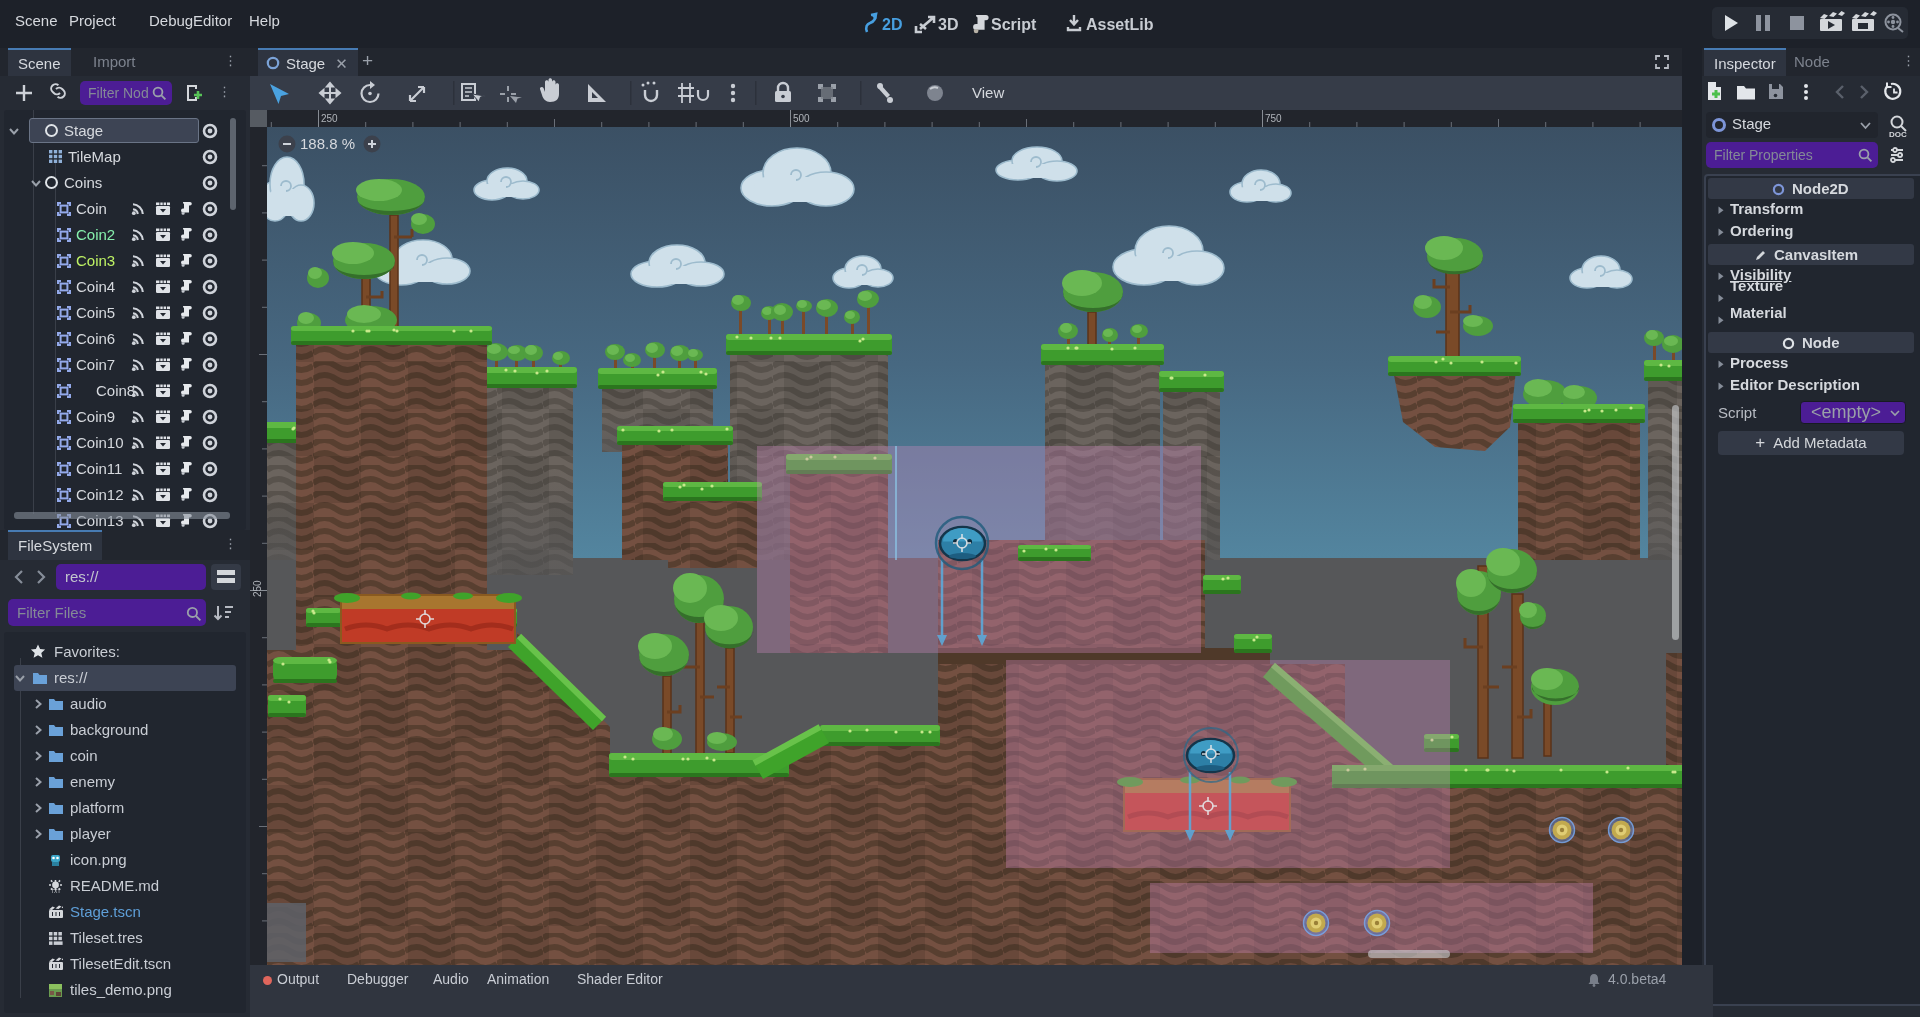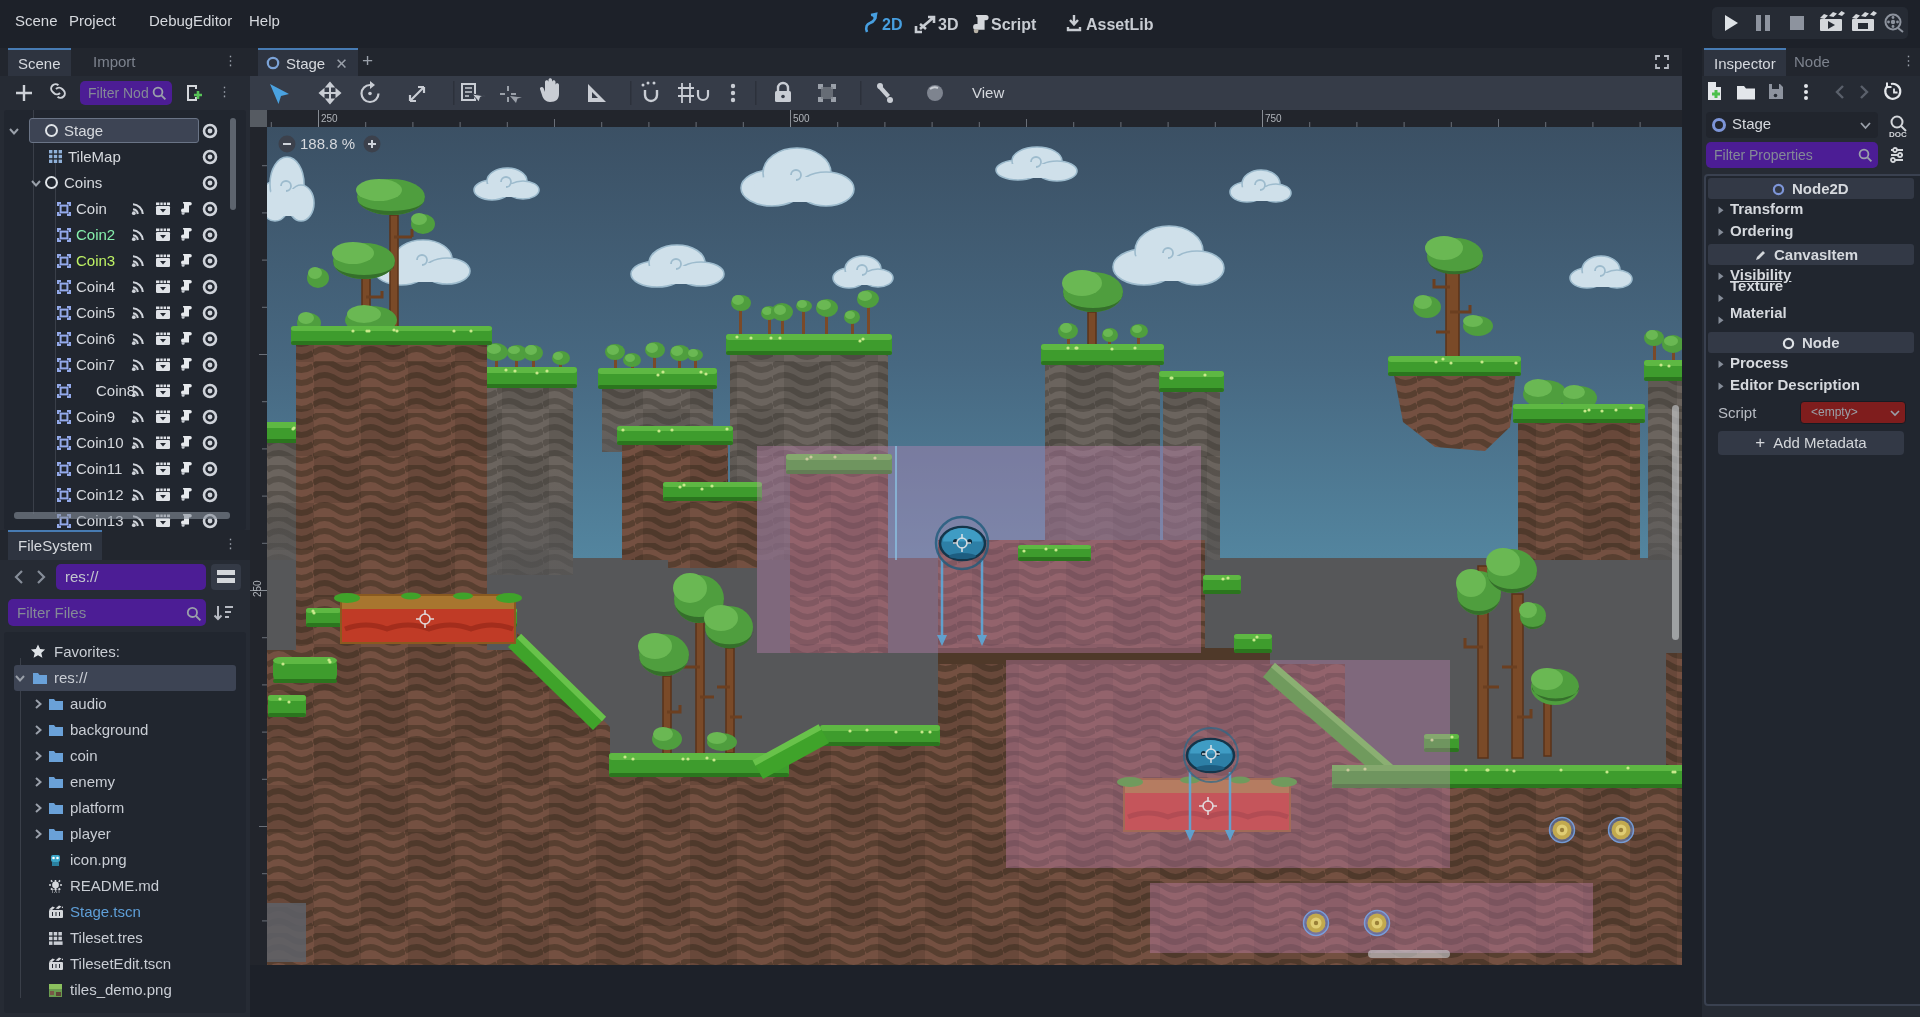--- a/index.html
+++ b/index.html
@@ -1559,23 +1559,36 @@
     <div class="abs" style="left:96px;top:158px;font-weight:bold;">Node</div>
     <svg class="abs" style="left:10px;top:183px;" width="10" height="10" viewBox="0 0 10 10">
           <path d="M2.5 1.5 l5 3.8 l-5 3.8z" fill="#868d99"></path>
         </svg>
     <div class="abs" style="left:24px;top:178px;font-weight:bold;">Process</div>
     <svg class="abs" style="left:10px;top:205px;" width="10" height="10" viewBox="0 0 10 10">
           <path d="M2.5 1.5 l5 3.8 l-5 3.8z" fill="#868d99"></path>
         </svg>
     <div class="abs" style="left:24px;top:200px;font-weight:bold;">Editor Description</div>
     <div class="abs" style="left:12px;top:228px;color:#b9bdc4;">Script</div>
-    <div class="abs" style="left:94px;top:225px;width:106px;height:23px;background:#7f1d1d;border:1px solid #171b22;border-radius:4px;color:#9aa0a8;line-height:21px;padding-left:10px;font-size:12px;">&lt;empty&gt;</div>
+    <div class="abs" style="left:94px;top:225px;width:106px;height:23px;background:#4c1d95;border:1px solid #171b22;border-radius:4px;color:#9aa0a8;line-height:21px;padding-left:10px;font-size:18px;">&lt;empty&gt;</div>
     <svg class="abs" style="left:184px;top:234px;" width="10" height="7" viewBox="0 0 10 7">
           <path d="M1 1 l4 4 l4 -4" stroke="#9aa0aa" stroke-width="1.6" fill="none"></path>
         </svg>
     <div class="abs" style="left:12px;top:255px;width:186px;height:24px;background:#333946;border-radius:4px;text-align:center;line-height:24px;color:#d4d7db;"><span style="font-size:17px;margin-right:8px;">+</span>Add Metadata</div>
   </div>
 
 </div>
 
-
+<div class="abs" style="left:250px;top:965px;width:1463px;height:52px;background:#30353f;">
+  <div class="abs" style="left:13px;top:11px;width:9px;height:9px;border-radius:50%;background:#e0665c;"></div>
+  <div class="abs" style="left:27px;top:6px;font-size:14px;color:#c9cdd4;">Output</div>
+  <div class="abs" style="left:97px;top:6px;font-size:14px;color:#c9cdd4;">Debugger</div>
+  <div class="abs" style="left:183px;top:6px;font-size:14px;color:#c9cdd4;">Audio</div>
+  <div class="abs" style="left:237px;top:6px;font-size:14px;color:#c9cdd4;">Animation</div>
+  <div class="abs" style="left:327px;top:6px;font-size:14px;color:#c9cdd4;">Shader Editor</div>
+  <svg class="abs" style="left:1337px;top:8px;" width="14" height="14" viewBox="0 0 14 14">
+        <path d="M7 1 c-2.5 0 -4 2 -4 4.5 V9 l-1.5 2 h11 L11 9 V5.5 C11 3 9.5 1 7 1z" fill="#787e89"></path>
+        <circle cx="7" cy="12.5" r="1.4" fill="#787e89"></circle>
+      </svg>
+  <div class="abs" style="left:1358px;top:6px;font-size:14px;color:#9aa0aa;">4.0.beta4</div>
 </div>
 
+</div>
+
 </body></html>

